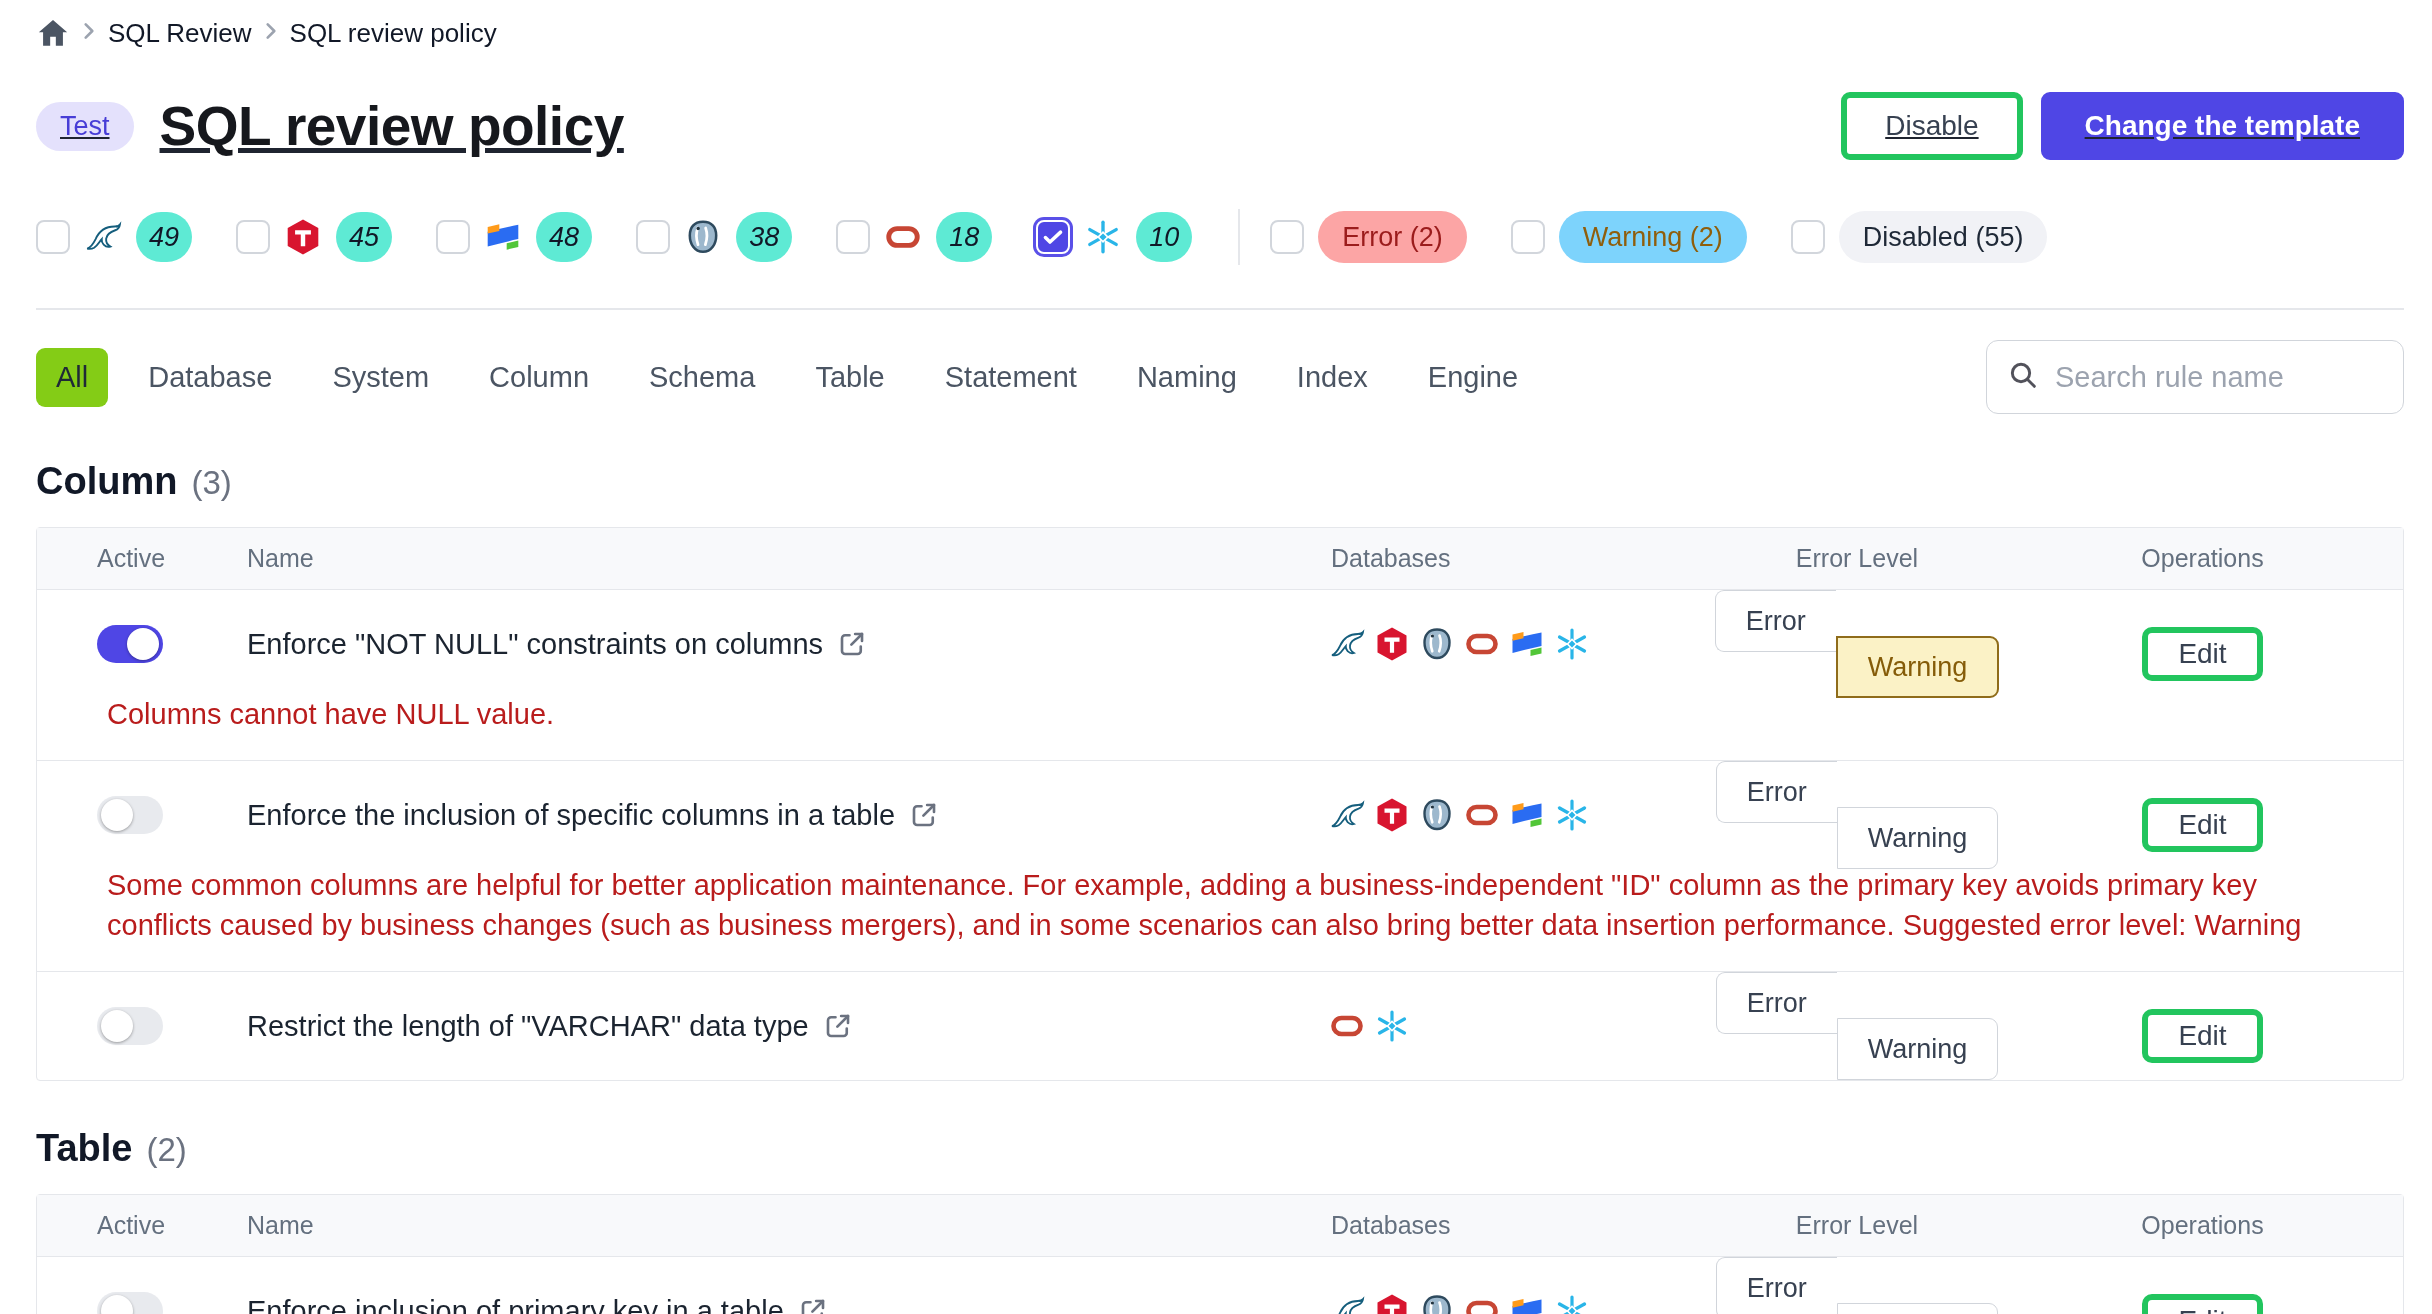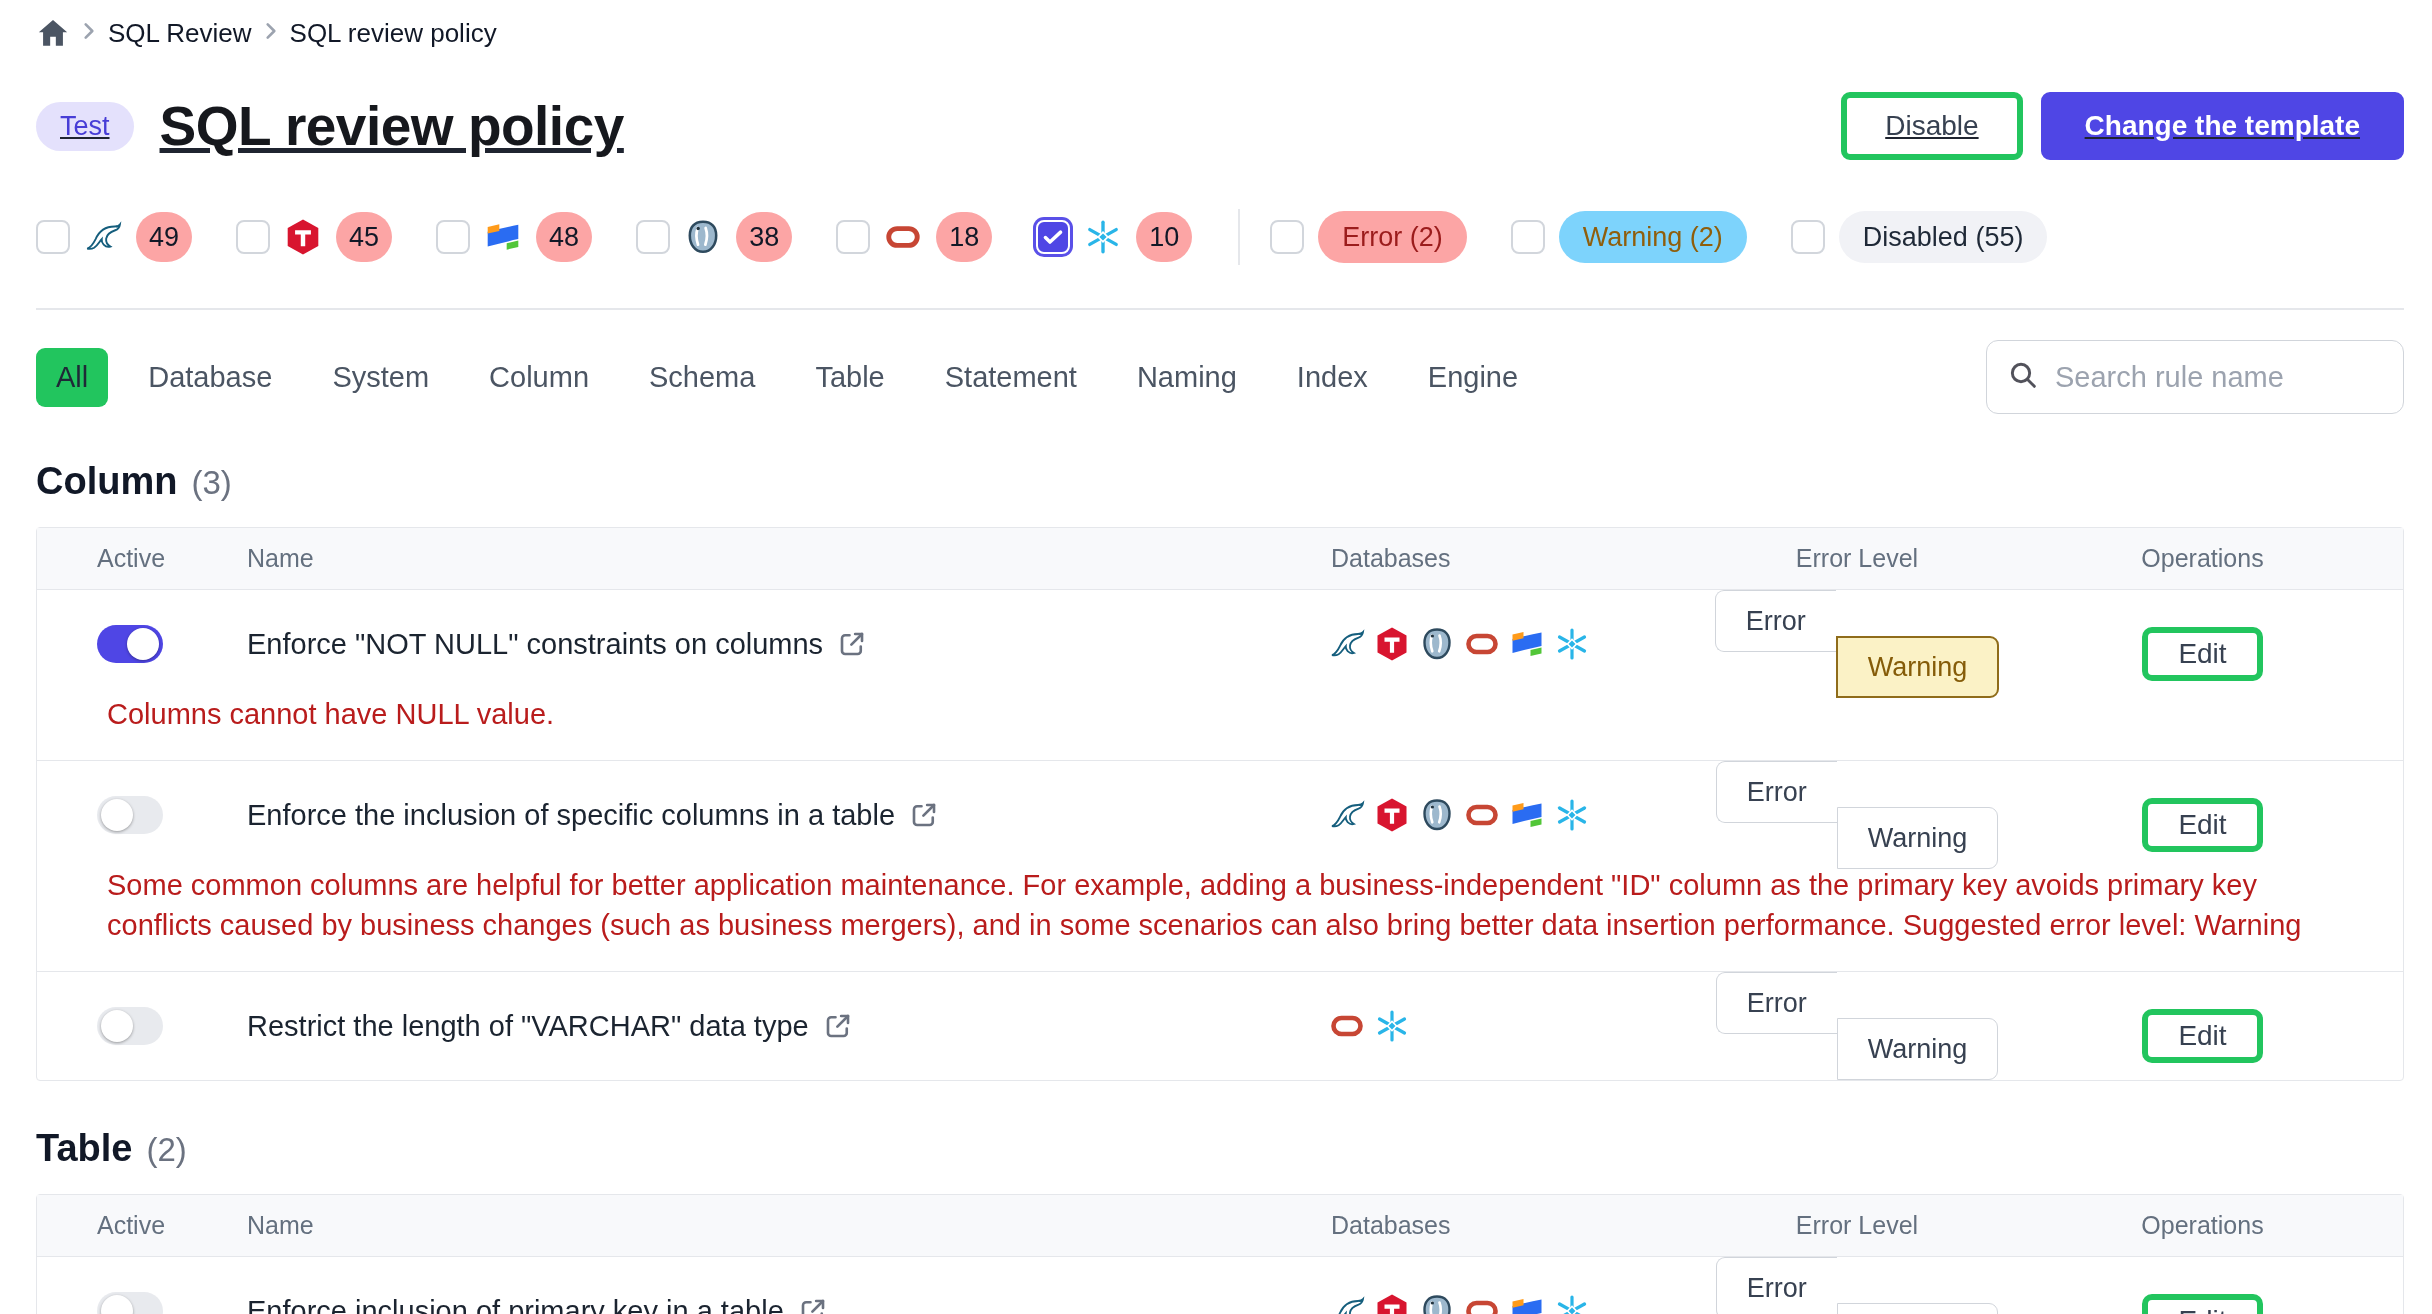--- a/index.html
+++ b/index.html
@@ -22,37 +22,37 @@
     color:#374151; font-weight:500; font-family:inherit; }
   .btn-disable { padding:0 38px; height:68px; }
   .btn-primary { background:#4f46e5; border-color:#4f46e5; color:#fff; padding:0 38px; height:68px; font-weight:600; }
 
   
   .filter-row { display:flex; align-items:center; margin-top:46px; height:62px; }
   .f-item { display:flex; align-items:center; gap:14px; margin-right:44px; cursor:pointer; }
   .cb { width:34px; height:34px; border:2px solid #d2d6dc; border-radius:8px; background:#fff; flex:0 0 auto; }
   .cb.checked { background:#4f46e5; border:2px solid #fff; box-shadow:0 0 0 3px #5a50e8; border-radius:8px;
     display:flex; align-items:center; justify-content:center; }
-  .count-pill { background:#fca5a5; color:#111827; font-size:27px; min-width:50px; height:50px;
-    border-radius:25px; display:flex; align-items:center; justify-content:center; padding:0 13px; }
+  .count-pill { background:#5eead4; color:#111827; font-size:27px; min-width:50px; height:50px;
+    border-radius:25px; display:flex; align-items:center; justify-content:center; padding:0 13px;font-style:italic; }
   .eicon { display:flex; } .eicon svg { width:38px; height:38px; }
   .v-sep { width:2px; height:56px; background:#e5e7eb; margin:0 30px 0 2px; }
   .level-pill { font-size:27px; font-weight:500; height:52px; border-radius:26px; padding:0 24px;
     display:flex; align-items:center; }
   .level-error    { background:#fca5a5; color:#9b1c1c; }
   .level-warning  { background:#7dd3fc; color:#8f5e0c; }
   .level-disabled { background:#f1f2f6; color:#1f2937; }
 
   .hr { border:none; border-top:2px solid #e5e7eb; margin-top:40px; }
 
   
   .tabs-row { display:flex; align-items:center; margin-top:30px; }
   .tabs { display:flex; align-items:center; gap:20px; }
   .tab { font-size:29px; color:#4b5563; padding:13px 20px; border-radius:9px; cursor:pointer; white-space:nowrap; }
-  .tab.selected { background:#22c55e; color:#1f2937; }
+  .tab.selected { background:#84cc16; color:#1f2937; }
   .search-box { margin-left:auto; width:418px; height:74px; border:1px solid #d1d5db; border-radius:12px;
     display:flex; align-items:center; padding:0 20px; gap:16px; background:#fff; }
   .search-box input { border:none; outline:none; font-size:29px; color:#374151; width:100%;
     font-family:inherit; background:transparent; }
   .search-box input::placeholder { color:#9ca3af; }
 
   
   .section-heading { margin-top:46px; margin-bottom:24px; display:flex; align-items:baseline; gap:14px; }
   .section-title { font-size:38px; font-weight:700; color:#111827; }
   .section-count { font-size:33px; color:#6b7280; }

